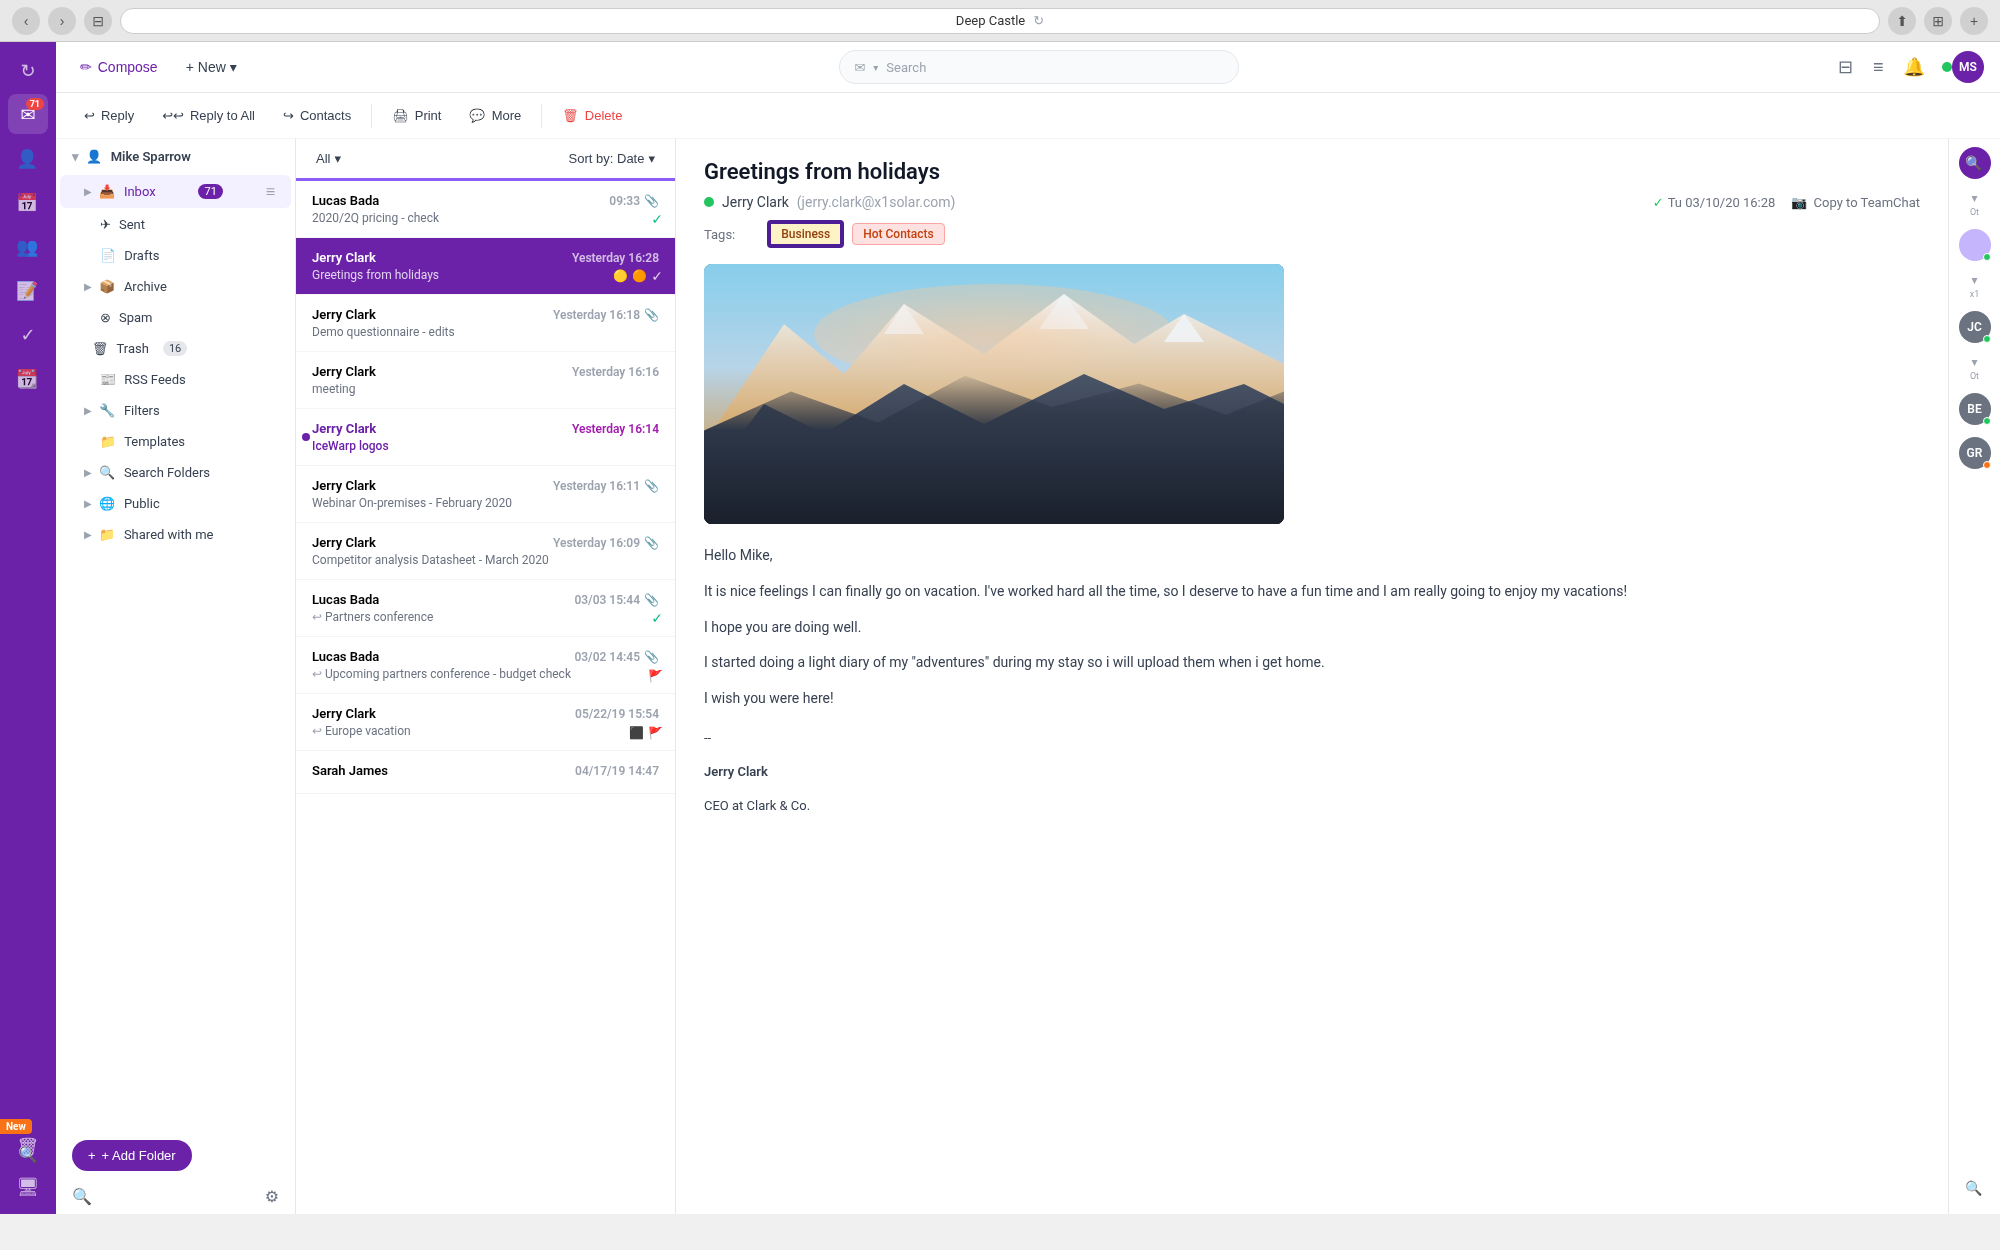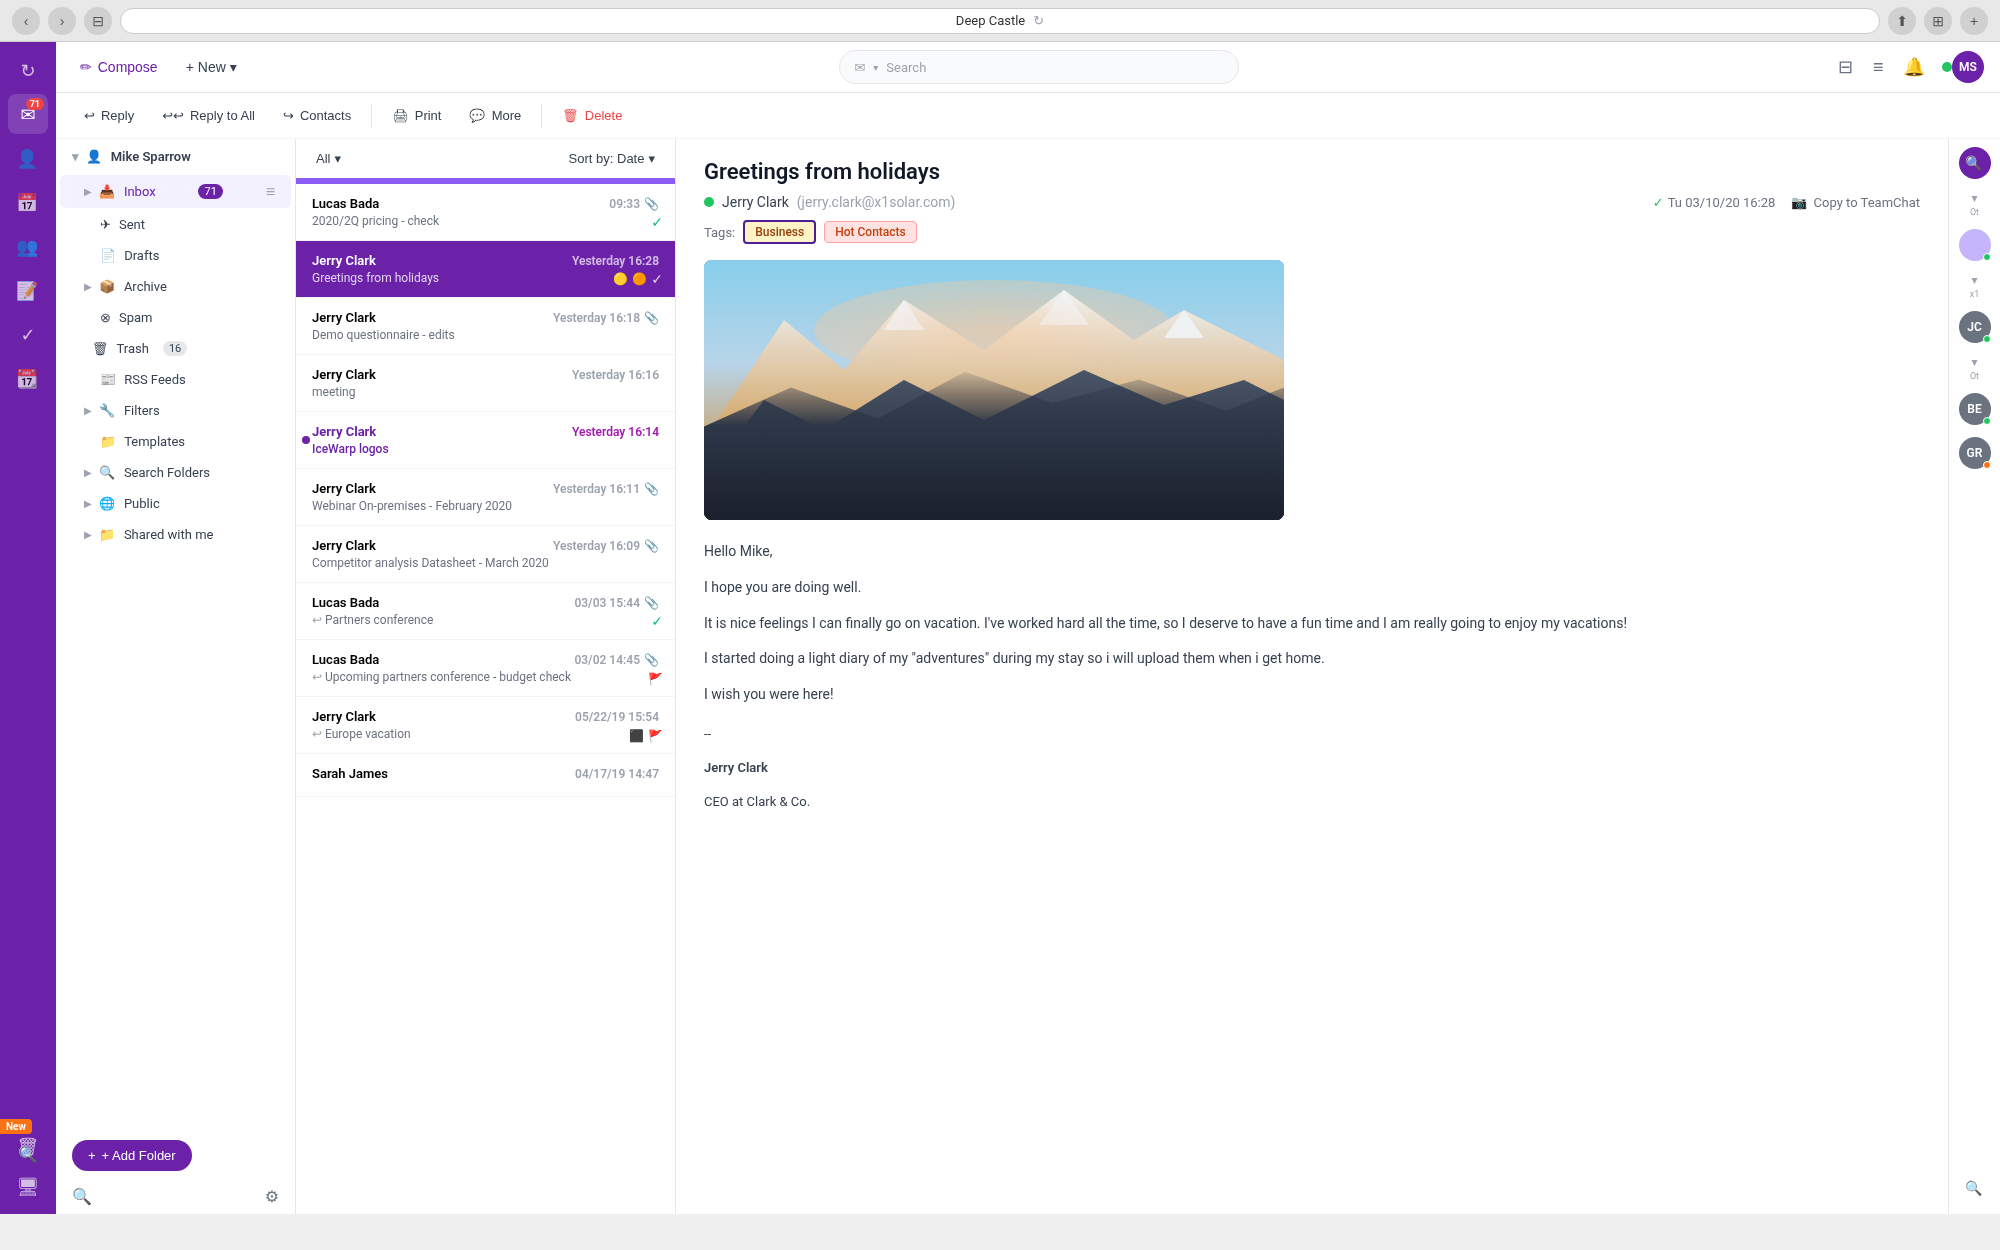--- a/index.html
+++ b/index.html
@@ -164,21 +164,21 @@
       border-right: 1px solid #e5e7eb;
       display: flex;
       flex-direction: column;
       background: #fff;
     }
     .email-list-toolbar {
       padding: 8px 12px;
       display: flex;
       align-items: center;
       justify-content: space-between;
-      border-bottom: 6px solid #8b5cf6;
+      border-bottom: 3px solid #8b5cf6;
     }
     .filter-btn {
       display: flex; align-items: center; gap: 4px;
       background: none; border: none;
       font-size: 13px; color: #374151;
       cursor: pointer; padding: 4px 8px;
       border-radius: 6px;
     }
     .email-item {
       padding: 12px 16px;
@@ -231,21 +231,21 @@
     .action-divider { width: 1px; height: 24px; background: #e5e7eb; margin: 0 4px; }
 
     .email-subject { font-size: 22px; font-weight: 600; color: #111827; margin-bottom: 10px; }
     .email-meta { display: flex; align-items: center; justify-content: space-between; margin-bottom: 10px; }
     .email-from { display: flex; align-items: center; gap: 8px; font-size: 14px; color: #374151; }
     .from-dot { width: 10px; height: 10px; background: #22c55e; border-radius: 50%; }
     .email-date { font-size: 13px; color: #6b7280; display: flex; align-items: center; gap: 4px; }
     .copy-team { display: flex; align-items: center; gap: 6px; font-size: 13px; color: #6b7280; cursor: pointer; }
     .tags-row { display: flex; align-items: center; gap: 8px; margin-bottom: 16px; }
     .tag { padding: 3px 10px; border-radius: 4px; font-size: 12px; font-weight: 500; }
-    .tag-business { background: #fef3c7; color: #92400e; border: 2px solid #4c1d95; }
+    .tag-business { background: #fef3c7; color: #92400e; border: 4px solid #4c1d95; margin-left: 24px; }
     .tag-hot { background: #fee2e2; color: #c2410c; border: 1px solid #fca5a5; }
     .email-image {
       width: 100%; max-width: 580px;
       height: 260px;
       background: linear-gradient(135deg, #1e3a5f 0%, #2563eb 30%, #7c3aed 60%, #1e3a5f 100%);
       border-radius: 8px;
       margin-bottom: 20px;
       position: relative;
       overflow: hidden;
     }
@@ -768,22 +768,22 @@
 
                 <polygon points="0,220 60,140 120,170 200,120 280,160 380,110 460,145 540,120 580,140 580,260 0,260" fill="url(#darkGrad)"></polygon>
 
                 <rect x="0" y="230" width="580" height="30" fill="#1a202c"></rect>
               </svg>
             </div>
           </div>
 
           <div class="email-body">
             <p>Hello Mike,</p>
+            <p>It is nice feelings I can finally go on vacation. I've worked hard all the time, so I deserve to have a fun time and I am really going to enjoy my vacations!</p>
             <p>I hope you are doing well.</p>
-            <p>It is nice feelings I can finally go on vacation. I've worked hard all the time, so I deserve to have a fun time and I am really going to enjoy my vacations!</p>
             <p>I started doing a light diary of my "adventures" during my stay so i will upload them when i get home.</p>
             <p>I wish you were here!</p>
             <div class="signature">
               <p>--</p>
               <p>
                   <strong>Jerry Clark</strong>
                 </p>
               <p>CEO at Clark &amp; Co.</p>
             </div>
           </div>

